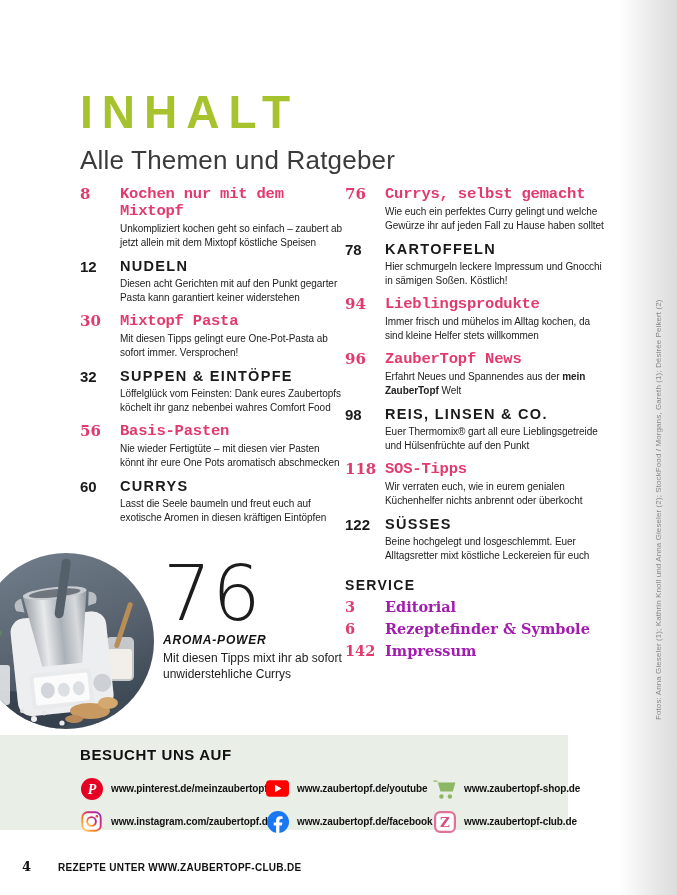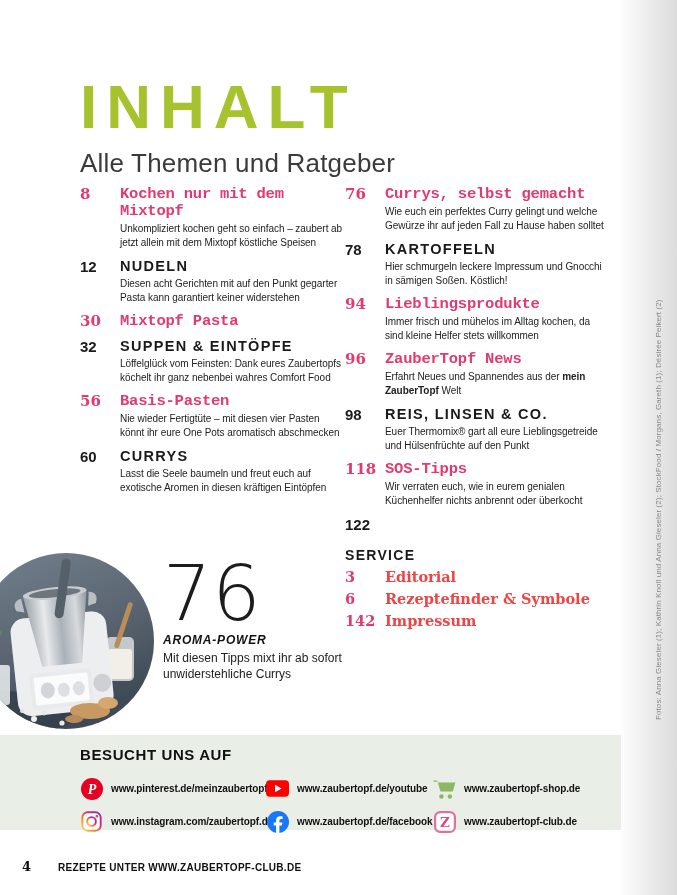--- a/index.html
+++ b/index.html
@@ -2,22 +2,22 @@
 <html lang="de"><head>
 <meta charset="utf-8">
 <style>
   * { margin:0; padding:0; box-sizing:border-box; }
   html,body { background:#ffffff; }
   body { font-family:"Liberation Sans", sans-serif; color:#1a1a1a; }
   .page { position:relative; width:677px; height:895px; background:#fff; overflow:hidden; }
 
   
   .hdr { position:absolute; left:80px; top:76px; }
-  .hdr h1 { font-family:"Liberation Sans", sans-serif; font-size:62px; font-weight:bold;
-            letter-spacing:9px; color:#a6c22d; line-height:1; }
+  .hdr h1 { font-family:"Liberation Sans", sans-serif; font-size:46px; font-weight:bold;
+            letter-spacing:9px; color:#a6c22d; line-height:1;margin-top:13px; }
   .hdr .sub { margin-top:10px; font-size:26px; font-weight:400; color:#3b3b3b; letter-spacing:0.2px; }
 
   
   .toc { position:absolute; left:80px; top:186px; width:525px; display:flex; }
   .toc .col-left  { width:265px; }
   .toc .col-right { width:260px; }
   .entry { display:flex; margin-bottom:8px; cursor:pointer; }
   .entry .num { width:40px; flex-shrink:0; font-size:15px; font-weight:bold; line-height:17px; }
   .entry .num.feature { font-family:"DejaVu Serif", serif; color:#e23a6e; }
   .entry .num.recipe  { font-family:"Liberation Sans", sans-serif; color:#1a1a1a; }
@@ -25,33 +25,33 @@
   .entry .title { font-size:15.5px; font-weight:bold; line-height:17px; }
   .entry .title.feature { font-family:Liberation Mono, monospace; color:#e23a6e; letter-spacing:-0.2px; }
   .entry .title.recipe  { font-family:"Liberation Sans", sans-serif; color:#1a1a1a; letter-spacing:1.3px; font-size:14.5px; }
   .entry .desc { margin-top:2px; font-size:10px; line-height:14px; color:#222; letter-spacing:-0.05px; }
   .entry .desc b { font-weight:bold; }
 
   .service-head { margin-top:14px; font-size:14px; font-weight:bold; letter-spacing:1.3px; color:#1a1a1a; }
   .service-item { display:flex; margin-top:5px; cursor:pointer; }
   .service-item .num { width:40px; flex-shrink:0; font-family:"DejaVu Serif", serif;
                        font-size:14.5px; font-weight:bold; color:#e23a6e; }
-  .service-item .stitle { font-family:"DejaVu Serif", serif; font-size:14.5px; font-weight:bold; color:#ef4444; }
+  .service-item .stitle { font-family:"DejaVu Serif", serif; font-size:14.5px; font-weight:bold; color:#a21caf; }
 
   
   .feature-photo { position:absolute; left:-22px; top:553px; width:176px; height:176px;
                    border-radius:50%; overflow:hidden; }
   .feature-teaser { position:absolute; left:163px; top:558px; width:215px; cursor:pointer; }
   .feature-teaser .big-num { font-family:"DejaVu Sans", sans-serif; font-weight:200; font-size:76px;
                              line-height:0.95; color:#1c1c1c; letter-spacing:1px; }
   .feature-teaser .f-title { margin-top:3px; font-size:12px; font-weight:bold; letter-spacing:0.8px; color:#111;font-style:italic; }
   .feature-teaser .f-desc { margin-top:3px; font-size:12px; line-height:16px; color:#1c1c1c; }
 
   
-  .band { position:absolute; left:0; top:735px; width:621px; height:95px; background:#e9efe6; }
+  .band { position:absolute; left:0; top:735px; width:568px; height:95px; background:#e9efe6; }
   .band .b-head { position:absolute; left:80px; top:11px; font-size:15px; font-weight:bold;
                   letter-spacing:0.6px; color:#111; }
   .social-grid { position:absolute; left:80px; top:37px; display:grid;
                  grid-template-columns:186px 167px 180px; grid-auto-rows:33px; align-items:center; }
   .social-link { display:flex; align-items:center; gap:8px; cursor:pointer; }
   .social-link .sicon { width:23px; height:23px; display:flex; align-items:center; justify-content:center; flex-shrink:0; }
   .social-link .surl { font-size:10px; font-weight:bold; color:#111; letter-spacing:-0.1px; }
 
   
   .pfoot { position:absolute; left:22px; top:859px; display:flex; align-items:baseline; }
@@ -91,20 +91,21 @@
           <span class="num recipe">12</span>
           <div class="body">
             <div class="title recipe">NUDELN</div>
             <div class="desc"><span>Diesen acht Gerichten mit auf den Punkt gegarter Pasta kann garantiert keiner widerstehen</span></div>
           </div>
         </div>
         <div class="entry">
           <span class="num feature">30</span>
           <div class="body">
             <div class="title feature">Mixtopf Pasta</div>
+            <div class="desc"><span>Mit diesen Tipps gelingt eure One-Pot-Pasta ab sofort immer. Versprochen!</span></div>
           </div>
         </div>
         <div class="entry">
           <span class="num recipe">32</span>
           <div class="body">
             <div class="title recipe">SUPPEN &amp; EINTÖPFE</div>
             <div class="desc"><span>Löffelglück vom Feinsten: Dank eures Zaubertopfs köchelt ihr ganz nebenbei wahres Comfort Food</span></div>
           </div>
         </div>
         <div class="entry">
@@ -160,20 +161,24 @@
         </div>
         <div class="entry">
           <span class="num feature">118</span>
           <div class="body">
             <div class="title feature">SOS-Tipps</div>
             <div class="desc"><span>Wir verraten euch, wie in eurem genialen Küchenhelfer nichts anbrennt oder überkocht</span></div>
           </div>
         </div>
         <div class="entry">
           <span class="num recipe">122</span>
+          <div class="body">
+            <div class="title recipe">SÜSSES</div>
+            <div class="desc"><span>Beine hochgelegt und losgeschlemmt. Euer Alltagsretter mixt köstliche Leckereien für euch</span></div>
+          </div>
         </div>
         <div class="service-head">SERVICE</div>
         <div class="service-item">
           <span class="num">3</span>
           <span class="stitle">Editorial</span>
         </div>
         <div class="service-item">
           <span class="num">6</span>
           <span class="stitle">Rezeptefinder &amp; Symbole</span>
         </div>

